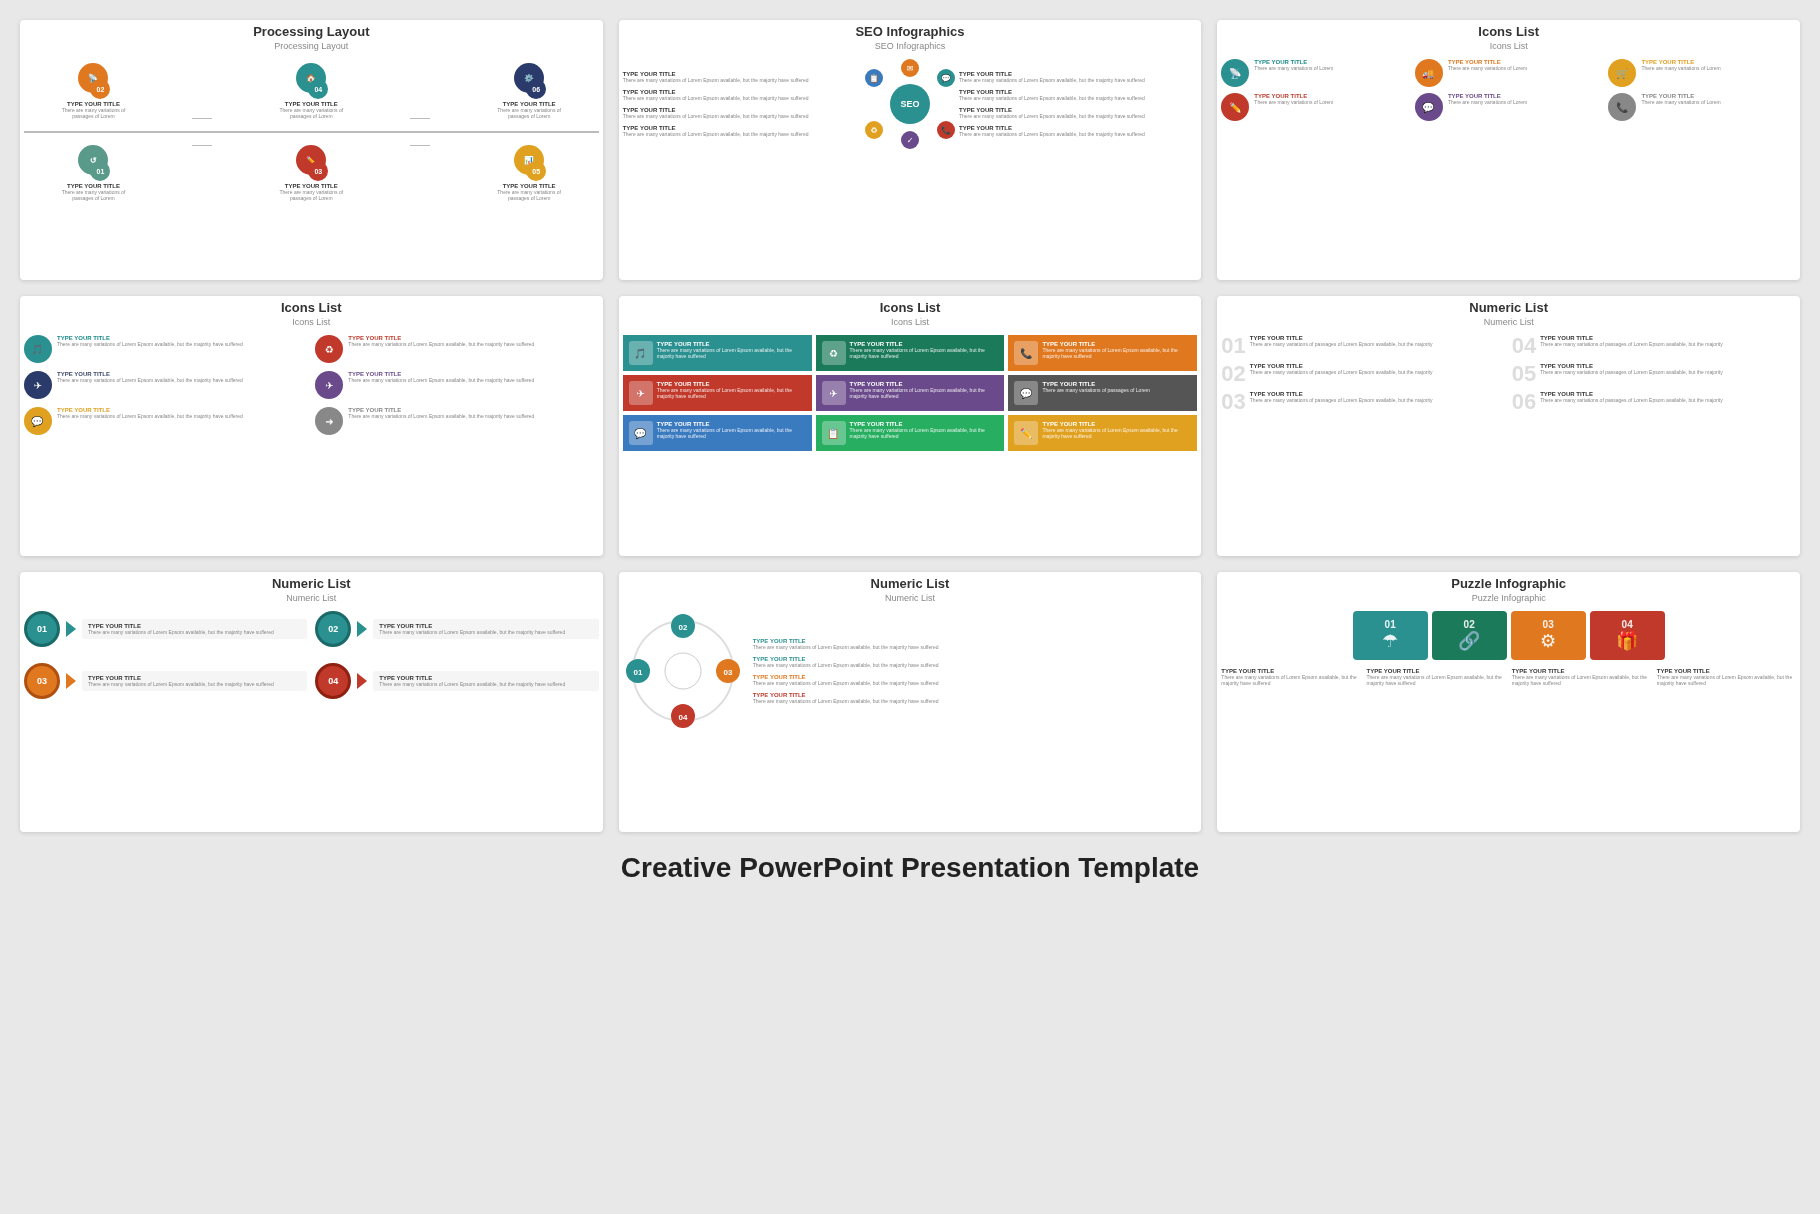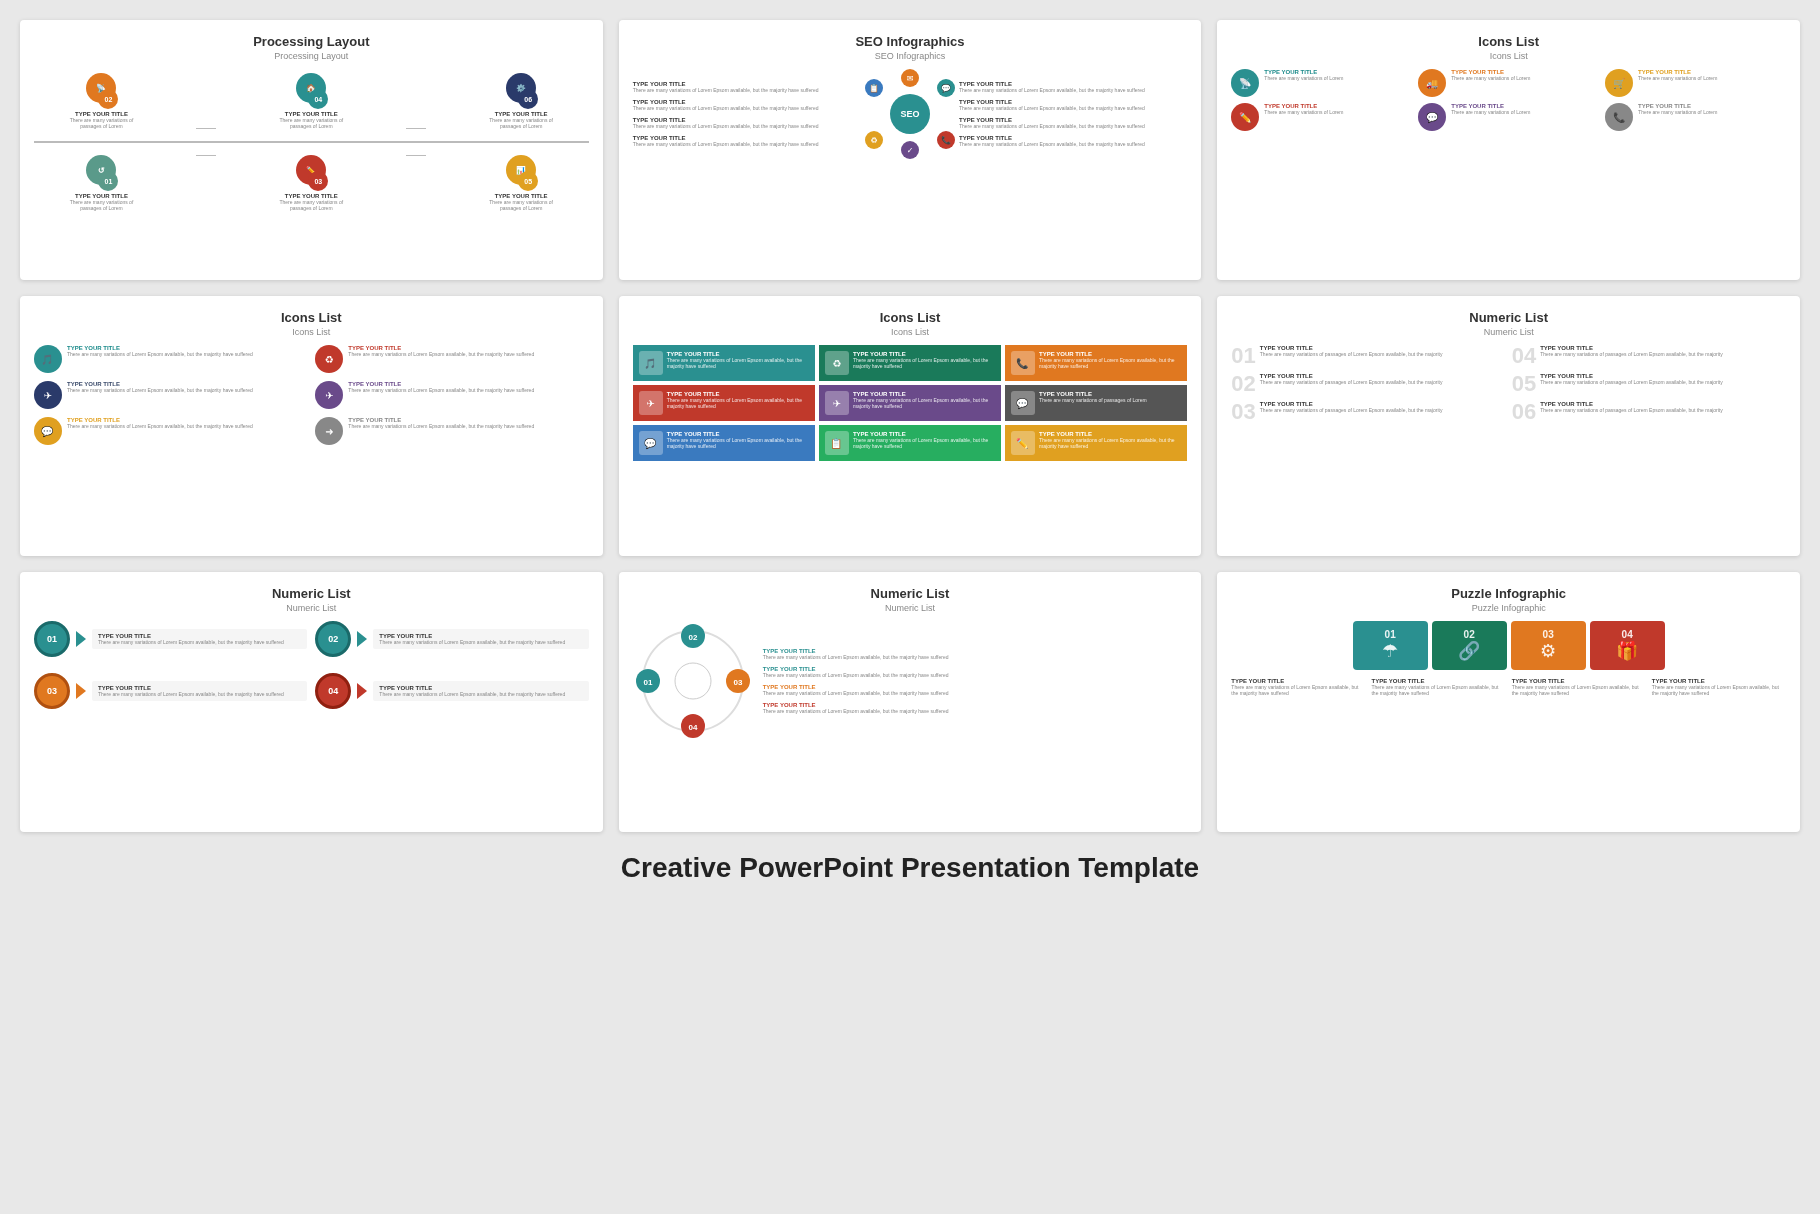--- a/index.html
+++ b/index.html
@@ -16,21 +16,21 @@
     .grid {
       display: grid;
       grid-template-columns: repeat(3, 1fr);
       gap: 16px;
       width: 100%;
       max-width: 1780px;
     }
     .slide {
       background: #fff;
       border-radius: 4px;
-      padding: 14px;
+      padding: 4px;
       box-shadow: 0 1px 4px rgba(0,0,0,0.15);
       min-height: 260px;
       position: relative;
       overflow: hidden;
     }
     .slide-title {
       text-align: center;
       font-size: 13px;
       font-weight: bold;
       color: #333;

